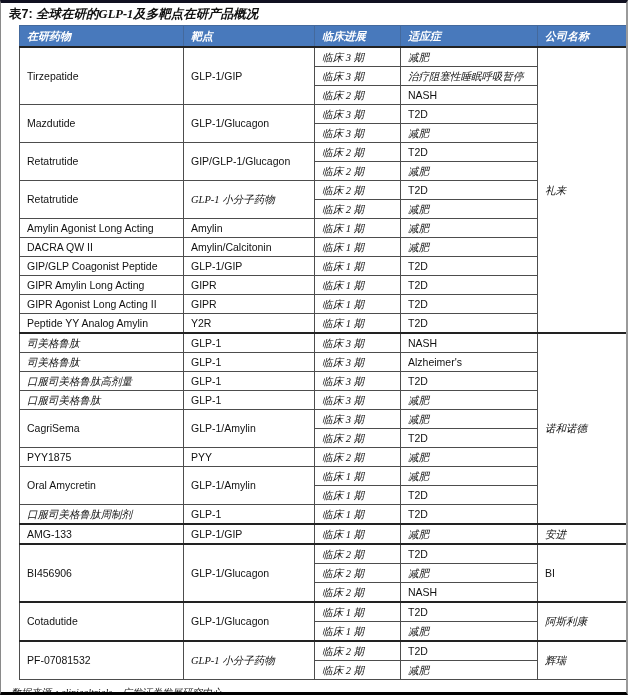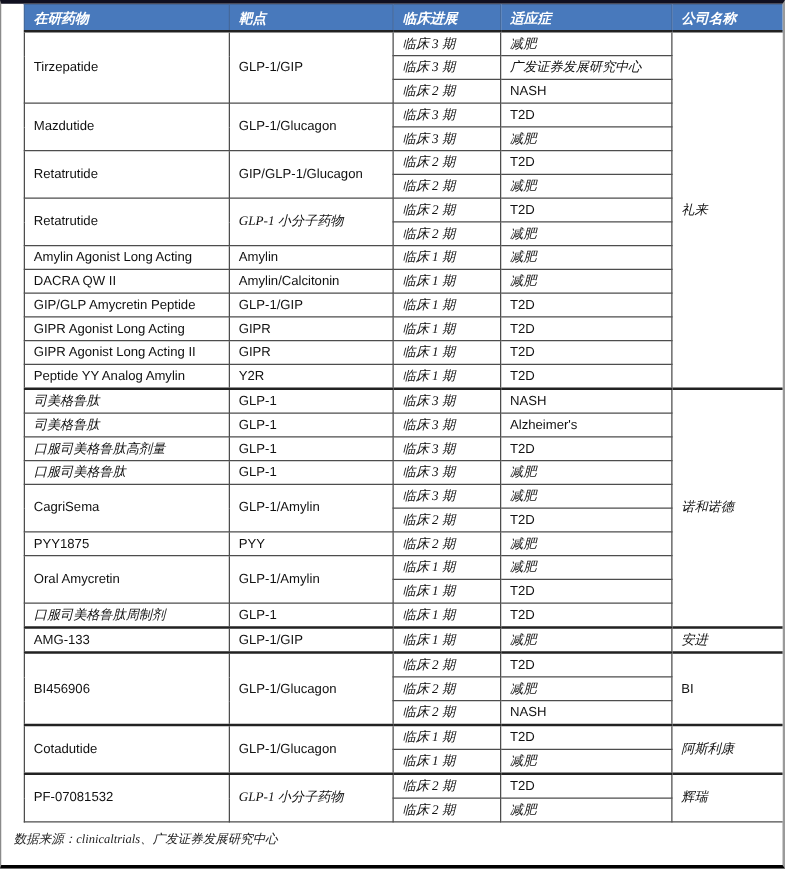--- a/index.html
+++ b/index.html
@@ -68,20 +68,24 @@
     font-size:10px;
     font-style:italic;
     font-family:"Liberation Serif",serif;
     color:#222;
   }
 </style>
 </head>
 <body>
 
 <div class="page">
+  <div class="title-row">
+    <span class="title-prefix">表7:</span>
+    <span class="title-text">全球在研的GLP-1及多靶点在研产品概况</span>
+  </div>
 
   <table class="pipeline">
     <colgroup>
       <col style="width:164px">
       <col style="width:131px">
       <col style="width:86px">
       <col style="width:137px">
       <col style="width:92px">
     </colgroup>
     <thead>
@@ -96,21 +100,21 @@
     <tbody>
         <tr class="group-start">
           <td rowspan="3">Tirzepatide</td>
           <td rowspan="3">GLP-1/GIP</td>
           <td class="cjk">临床 3 期</td>
           <td class="cjk">减肥</td>
           <td rowspan="15" class="cjk">礼来</td>
         </tr>
         <tr>
           <td class="cjk">临床 3 期</td>
-          <td class="cjk">广发证券发展研究中心</td>
+          <td class="cjk">治疗阻塞性睡眠呼吸暂停</td>
         </tr>
         <tr>
           <td class="cjk">临床 2 期</td>
           <td>NASH</td>
         </tr>
         <tr>
           <td rowspan="2">Mazdutide</td>
           <td rowspan="2">GLP-1/Glucagon</td>
           <td class="cjk">临床 3 期</td>
           <td>T2D</td>
@@ -145,27 +149,27 @@
           <td class="cjk">临床 1 期</td>
           <td class="cjk">减肥</td>
         </tr>
         <tr>
           <td>DACRA QW II</td>
           <td>Amylin/Calcitonin</td>
           <td class="cjk">临床 1 期</td>
           <td class="cjk">减肥</td>
         </tr>
         <tr>
-          <td>GIP/GLP Amycretin Peptide</td>
+          <td>GIP/GLP Coagonist Peptide</td>
           <td>GLP-1/GIP</td>
           <td class="cjk">临床 1 期</td>
           <td>T2D</td>
         </tr>
         <tr>
-          <td>GIPR Agonist Long Acting</td>
+          <td>GIPR Amylin Long Acting</td>
           <td>GIPR</td>
           <td class="cjk">临床 1 期</td>
           <td>T2D</td>
         </tr>
         <tr>
           <td>GIPR Agonist Long Acting II</td>
           <td>GIPR</td>
           <td class="cjk">临床 1 期</td>
           <td>T2D</td>
         </tr>

